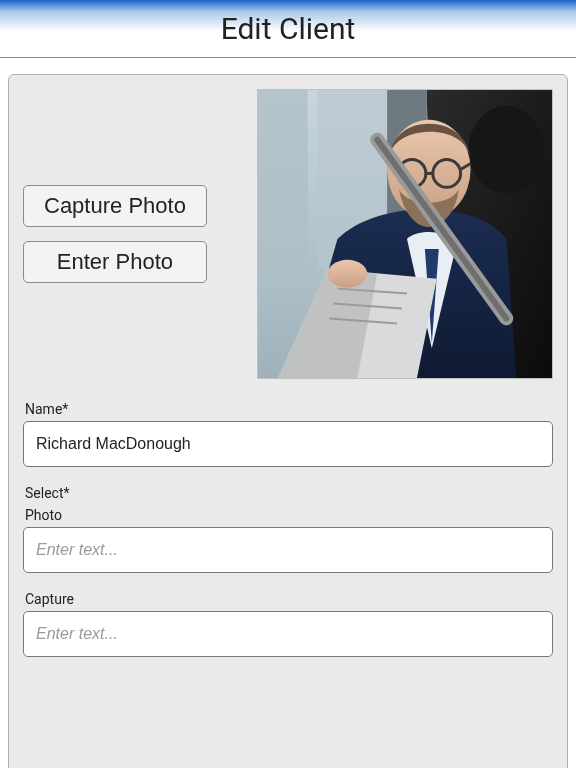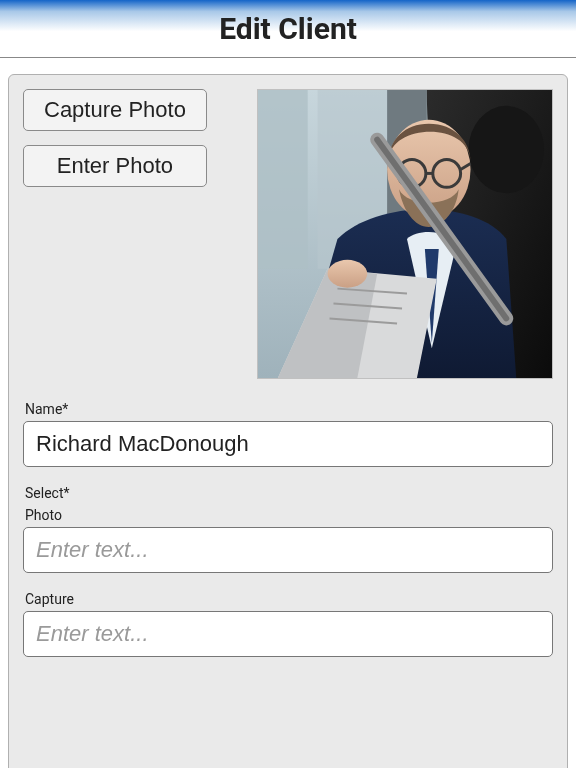--- a/index.html
+++ b/index.html
@@ -14,33 +14,32 @@
   }
   .header {
     height: 58px;
     background: linear-gradient(to bottom, #1464c8 0%, #a8c8e8 20%, #ffffff 55%, #ffffff 100%);
     display: flex;
     align-items: center;
     justify-content: center;
     font-size: 30px;
     color: #222;
     border-bottom: 1px solid #888;
-    font-weight: bold;
   }
   .panel {
     margin: 16px 8px 0 8px;
     background: #eaeaea;
     border: 1px solid #b0b0b0;
     border-radius: 6px;
     padding: 14px 14px 60px 14px;
     height: 820px;
   }
   .photo-row {
     display: flex;
-    align-items: flex-start;
+    align-items: center;
     gap: 24px;
     margin-bottom: 22px;
   }
   .photo-buttons {
     display: flex;
     flex-direction: column;
     gap: 14px;
   }
   .btn {
     background: #f3f3f3;
@@ -66,21 +65,21 @@
   }
   .photo-svg { width: 100%; height: 100%; display:block; }
   .field { margin-top: 2px; }
   .field-label {
     font-size: 14px;
     color: #222;
     margin: 6px 0 4px 2px;
   }
   .text-input {
     width: 100%;
-    font-size: 22px;
+    font-size: 16px;
     padding: 8px 12px;
     border: 1px solid #777;
     border-radius: 5px;
     background: #fff;
     color: #222;
     outline: none;
     height: 46px;
     margin-bottom: 12px;
   }
   .text-input::placeholder {

